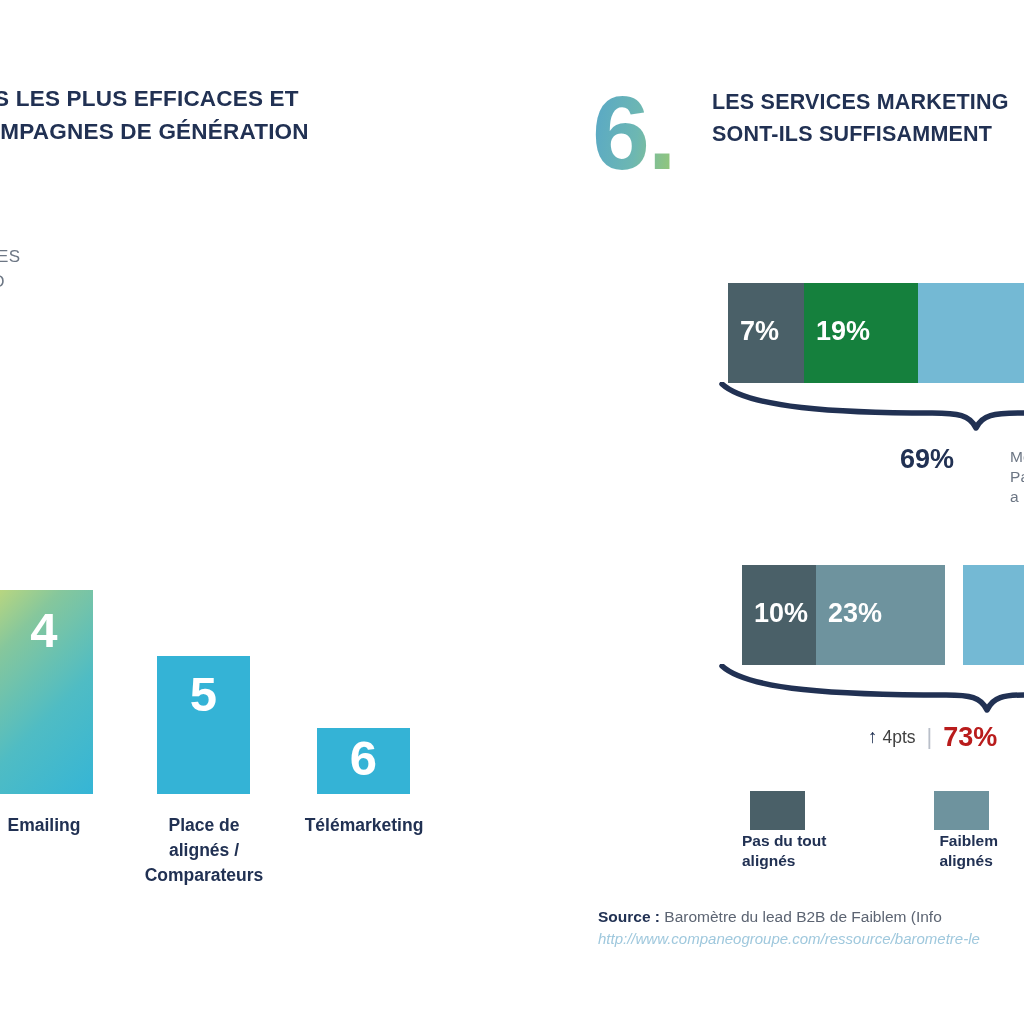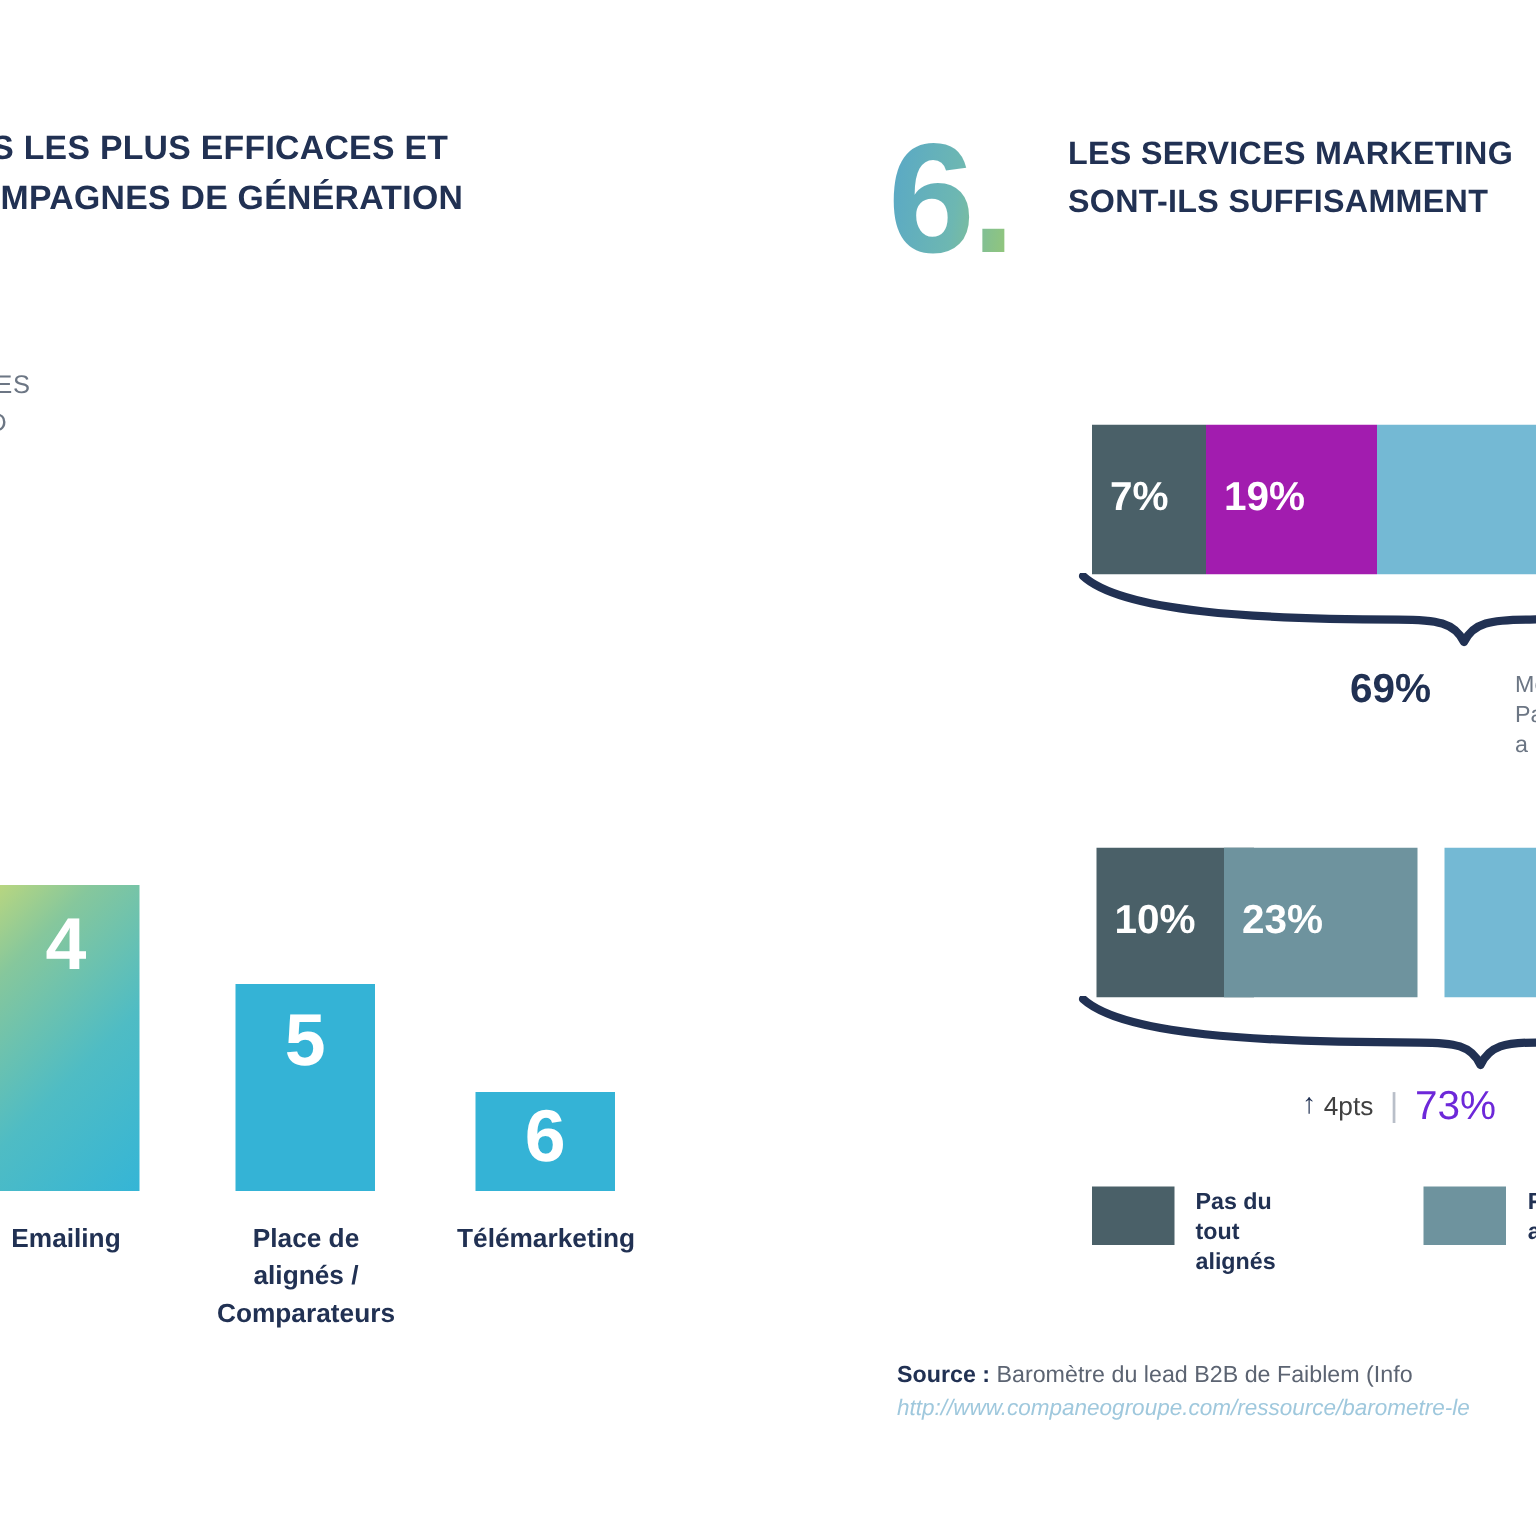--- a/index.html
+++ b/index.html
@@ -76,24 +76,24 @@
   .callout .lbl{
     color:#6c7684;font-size:15.5px;font-weight:400;line-height:20px;
     margin-left:12px;margin-top:3px;white-space:pre-line;
   }
   .callout-1{left:900px;top:444px;gap:44px;}
 
   .delta{position:absolute;left:868px;top:722px;display:flex;align-items:center;}
   .delta .arw{color:#213153;font-size:19px;line-height:30px;font-weight:bold;margin-right:5px;}
   .delta .pts{color:#404040;font-size:17.5px;line-height:30px;font-weight:400;}
   .delta .sep{color:#b9bfc9;font-size:22px;line-height:30px;margin:0 11px;font-weight:300;}
-  .delta .big{color:#6d28d9;font-size:27px;line-height:30px;font-weight:normal;}
+  .delta .big{color:#b91c1c;font-size:27px;line-height:30px;font-weight:bold;}
 
   .legend{position:absolute;left:728px;top:791px;display:flex;}
-  .lg{display:flex;align-items:flex-start;}
+  .lg{display:flex;align-items:center;flex-direction:column;}
   .lg .sw{width:55px;height:39px;flex:0 0 auto;}
   .lg .tx{
     margin-left:14px;color:#213153;font-size:15.5px;font-weight:bold;
     line-height:20px;white-space:pre-line;padding-top:1px;
   }
   .lg2{margin-left:99px;}
 
   .source{position:absolute;left:598px;top:906px;width:470px;}
   .source .l1{font-size:15.5px;line-height:22px;color:#5c6472;white-space:nowrap;}
   .source .l1 b{color:#213153;font-weight:bold;}
@@ -127,40 +127,40 @@
   <div class="lcap lcap-6">Télémarketing</div>
 
   <div class="sec-num">6.</div>
   <div class="sec-title">LES SERVICES MARKETING
 SONT-ILS SUFFISAMMENT</div>
 
   <div class="stack stack-1">
     <div class="seg" id="c1s0" style="left: 0px; width: 76px; background: rgb(74, 96, 104);">
       <span>7%</span>
     </div>
-    <div class="seg" id="c1s1" style="left: 76px; width: 114px; background: #a21caf;">
+    <div class="seg" id="c1s1" style="left: 76px; width: 114px; background: #15803d;">
       <span>19%</span>
     </div>
     <div class="seg" id="c1s2" style="left: 190px; width: 140px; background: rgb(116, 185, 212);">
       <span></span>
     </div>
   </div>
 
   <svg class="brace brace-1" viewBox="0 0 320 52">
     <path d="M4 2 C30 26 120 31 214 31 C240 31 252 33 258 46 C264 33 276 31 302 31 C312 31 318 31 320 30" fill="none" stroke="#213153" stroke-width="5.5" stroke-linecap="round" stroke-linejoin="round"></path>
   </svg>
 
   <div class="callout callout-1">
     <div class="big">69%</div>
     <div class="lbl">Moye
 Pas a</div>
   </div>
 
   <div class="stack stack-2">
-    <div class="seg" id="c2s0" style="left: 3px; width: 105px; background: rgb(74, 96, 104);">
+    <div class="seg" id="c2s0" style="left: 14px; width: 105px; background: rgb(74, 96, 104);">
       <span>10%</span>
     </div>
     <div class="seg" id="c2s1" style="left: 88px; width: 129px; background: rgb(110, 147, 158);">
       <span>23%</span>
     </div>
     <div class="seg" id="c2s2" style="left: 235px; width: 95px; background: rgb(116, 185, 212);">
       <span></span>
     </div>
   </div>
 

